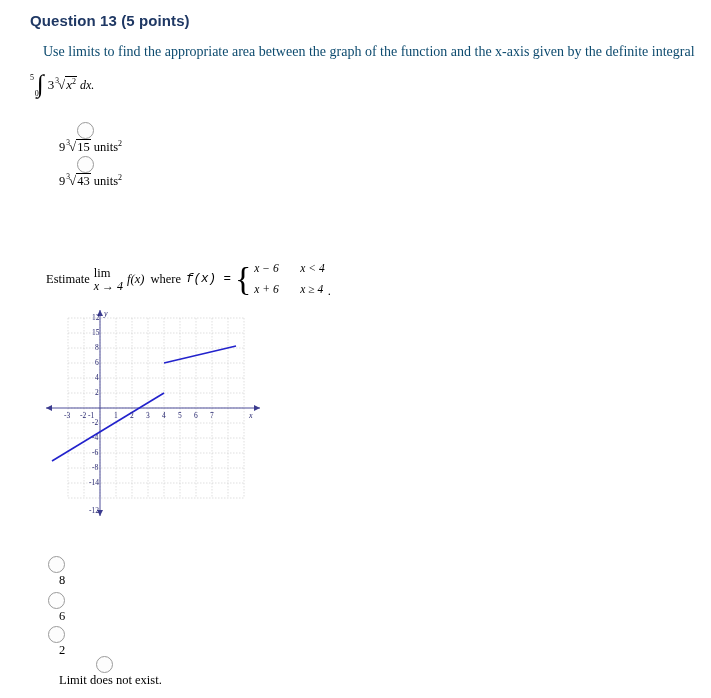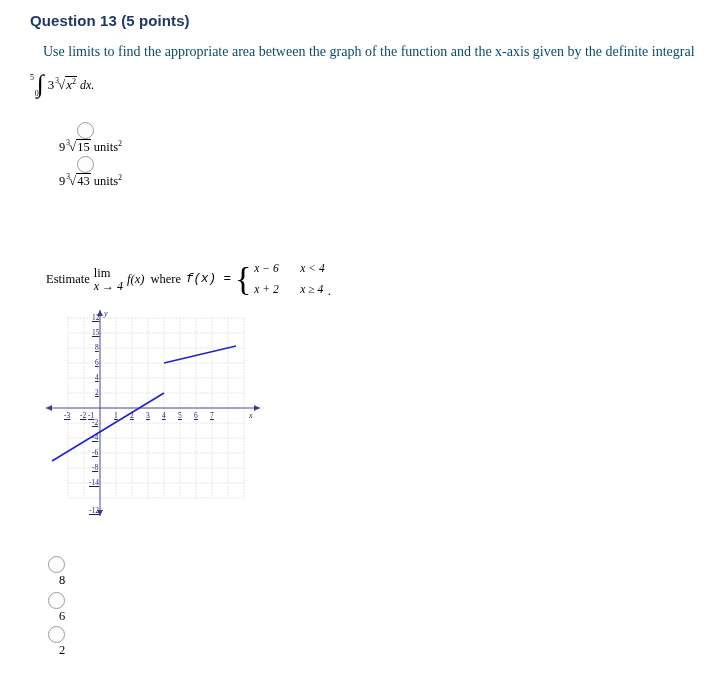--- a/index.html
+++ b/index.html
@@ -165,21 +165,20 @@
     position: absolute;
     font-size: 8px;
     font-style: italic;
     color: #1f1f6b;
   }
   .tick-num {
     position: absolute;
     font-size: 7.5px;
     color: #1f1f6b;
     font-family: "Liberation Serif", serif;
-    text-decoration: underline;
   }
 </style>
 </head>
 <body>
 
 <div class="page">
 
   <div class="q-heading" id="q13-heading">Question 13 (5 points)</div>
 
   <div class="q-stem" id="q13-stem">Use limits to find the appropriate area between the graph of the function and the x-axis given by the definite integral</div>
@@ -212,21 +211,21 @@
     <span class="ital">f(x)</span>
     <span style="margin-left:6px;">where</span>
     <span class="ital" style="margin-left:5px;font-family:Liberation Mono, monospace;">f(x) =</span>
     <span class="brace">{</span>
     <span class="cases">
       <span class="case-row">
         <span class="case-fn ital">x − 6</span>
         <span class="case-cond ital">x &lt; 4</span>
       </span>
       <span class="case-row">
-        <span class="case-fn ital">x + 2</span>
+        <span class="case-fn ital">x + 6</span>
         <span class="case-cond ital">x ≥ 4</span>
       </span>
     </span>
     <span style="align-self:flex-end; margin-left:3px; padding-bottom:2px;">.</span>
   </div>
 
   <div id="graph-wrap">
     <svg width="225" height="215" viewBox="0 0 225 215">
 
       <g stroke="#c9c9c9" stroke-width="0.6" stroke-dasharray="1.5,1.5">
@@ -308,14 +307,18 @@
     <span class="choice-label">8</span>
   </div>
   <div class="choice" id="q14-c2">
     <span class="radio"></span>
     <span class="choice-label">6</span>
   </div>
   <div class="choice" id="q14-c3">
     <span class="radio"></span>
     <span class="choice-label">2</span>
   </div>
+  <div class="choice" id="q14-c4">
+    <span class="radio"></span>
+    <span class="choice-label">Limit does not exist.</span>
+  </div>
 
 </div>
 
 </body></html>

